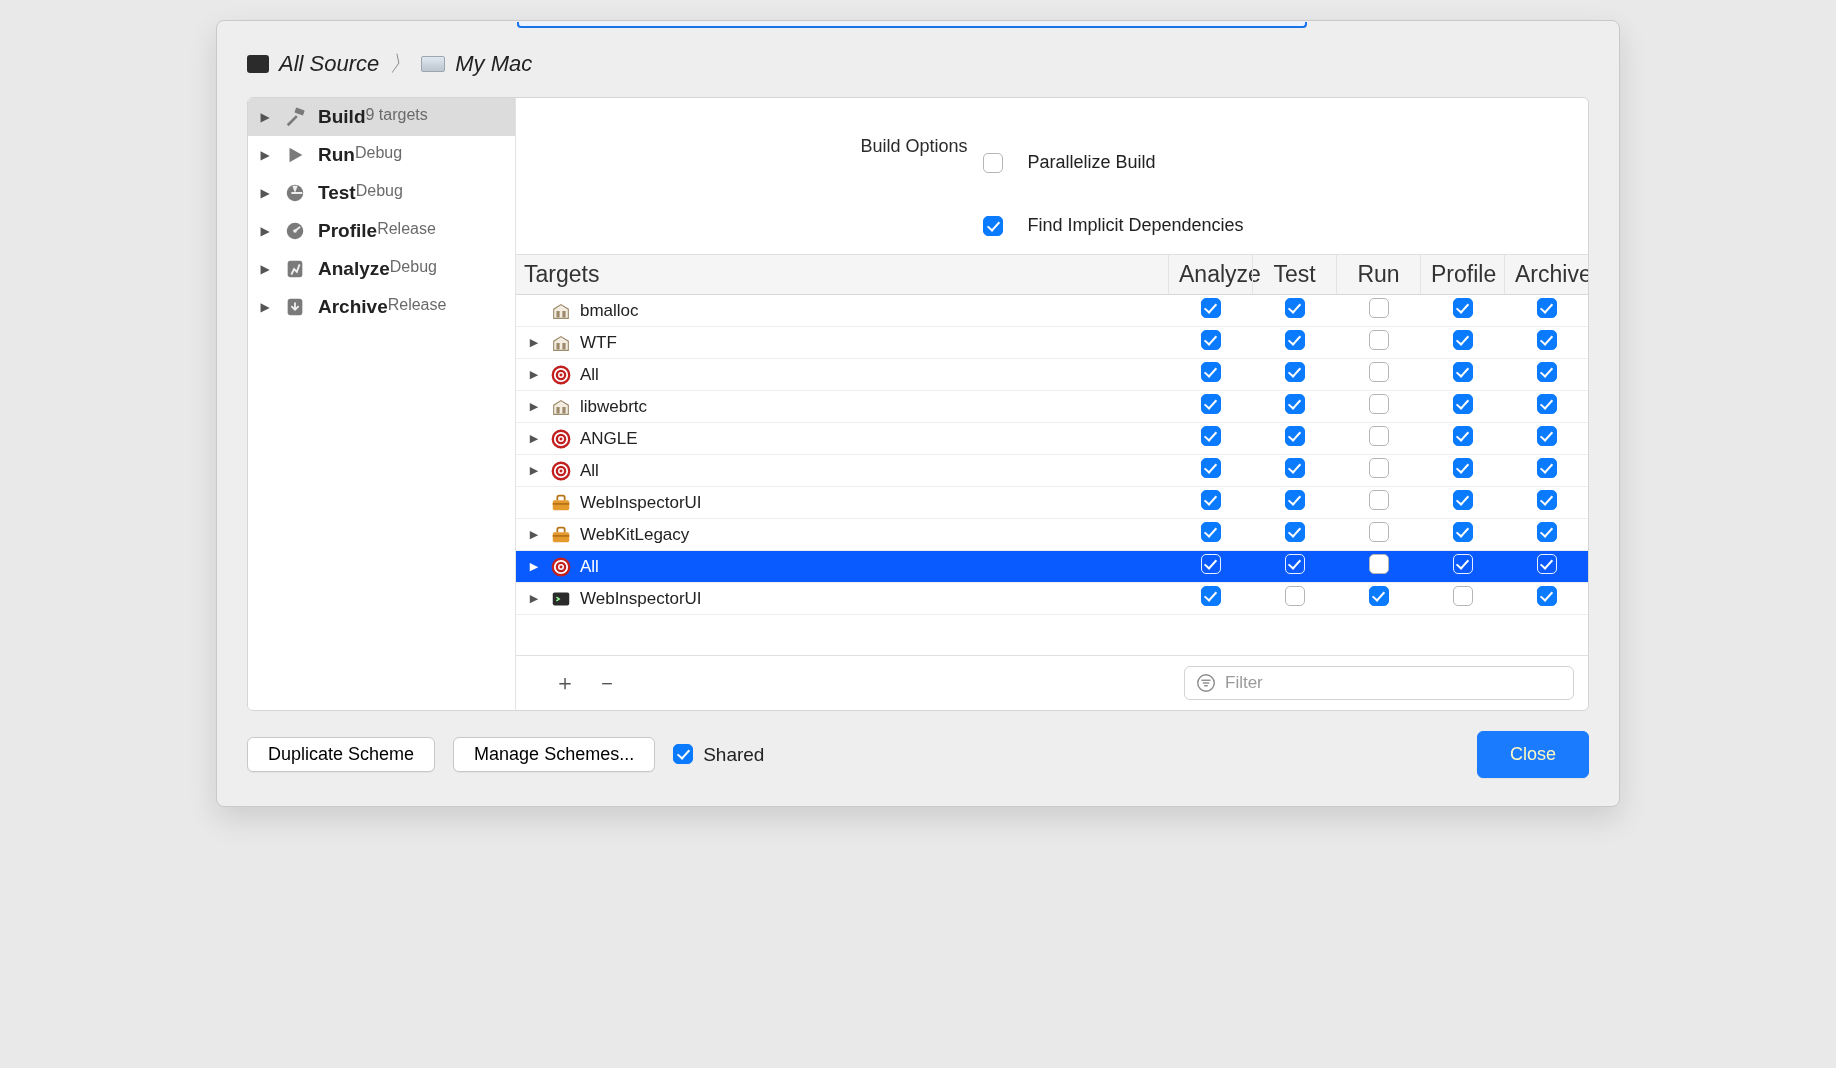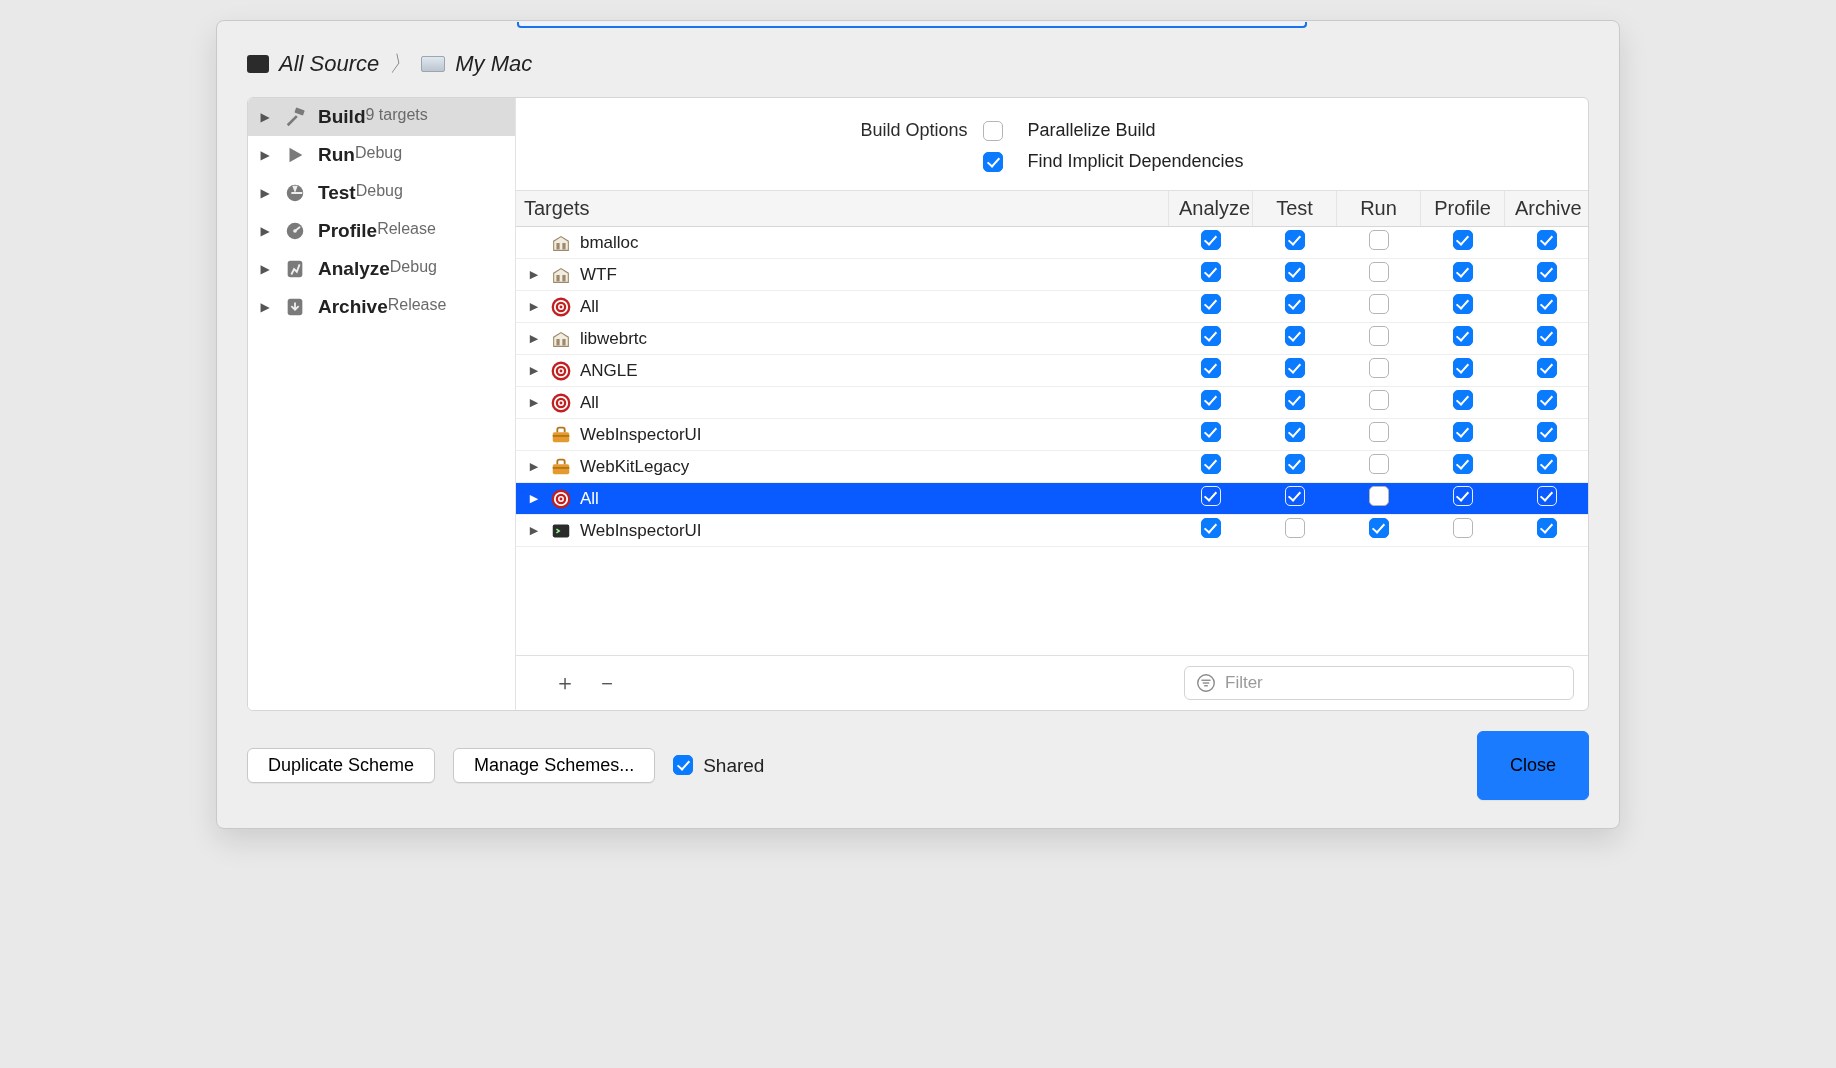--- a/index.html
+++ b/index.html
@@ -111,21 +111,21 @@
     justify-content:center;
   }
   .opt-grid {
     display:grid;
     grid-template-columns: auto auto;
     column-gap: 16px;
     row-gap: 10px;
     align-items:center;
   }
   .opt-label { text-align:right; font-size:18px; color:#2b2b2b; white-space:nowrap; }
-  .opt-check { display:flex; align-items:center; gap:24px; font-size:18px; }
+  .opt-check { display:flex; align-items:center; gap:24px; font-size:18px;margin-top:32px; }
 
   .mac-checkbox {
     appearance:none;
     width:20px; height:20px;
     border-radius:5px;
     border:1px solid #b5b5b5;
     background:#fff;
     display:inline-block;
     position:relative;
     cursor:pointer;
@@ -149,21 +149,21 @@
   }
   .mac-checkbox.flat:checked::after{
     border-color:#fff;
   }
 
   .table-wrap { flex:1; display:flex; flex-direction:column; border-top:1px solid #e0e0e0;}
   .thead {
     display:flex;
     background:#f5f5f5;
     border-bottom:1px solid #d7d7d7;
-    font-size:20px;
+    font-size:23px;
     color:#333;
   }
   .th, .td { padding:6px 10px; }
   .col-targets { flex:1; padding-left:8px; }
   .col-act { width:84px; text-align:center; border-left:1px solid #e4e4e4; }
 
   .tbody { flex:1; overflow:auto; }
   .trow {
     display:flex;
     align-items:center;
@@ -225,22 +225,22 @@
     border:1px solid #c8c8c8;
     border-radius:6px;
     padding:6px 20px;
     font-size:18px;
     cursor:pointer;
     box-shadow: 0 1px 1px rgba(0,0,0,0.05);
   }
   .btn.primary {
     background:#1a7bff;
     border-color:#1a7bff;
-    color:#000000;
-    padding:23px 32px;
+    color:#fef9c3;
+    padding:12px 32px;
   }
   .spacer { flex:1; }
   .shared-wrap { display:flex; gap:10px; font-size:19px; }
 
   svg.icon { width:22px; height:22px; }
 </style>
 </head>
 <body>
 
 <div class="window">

